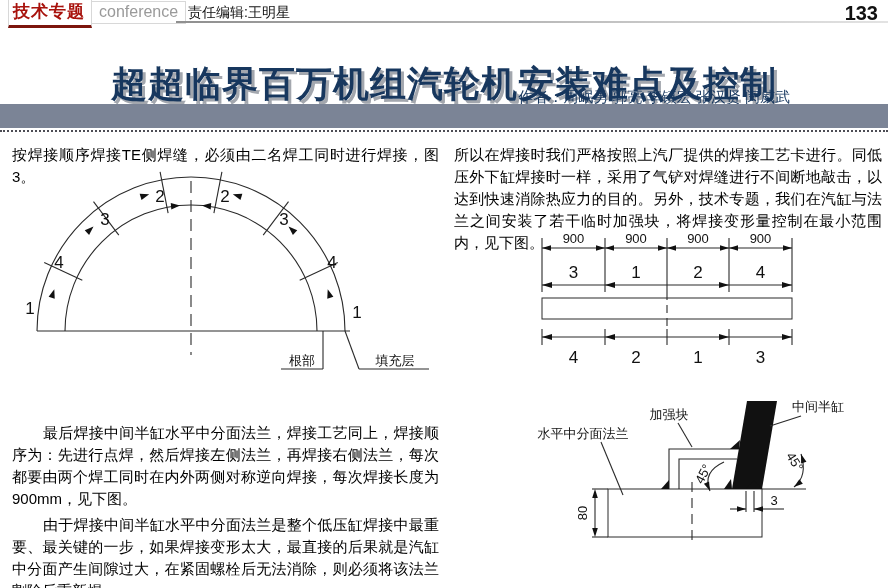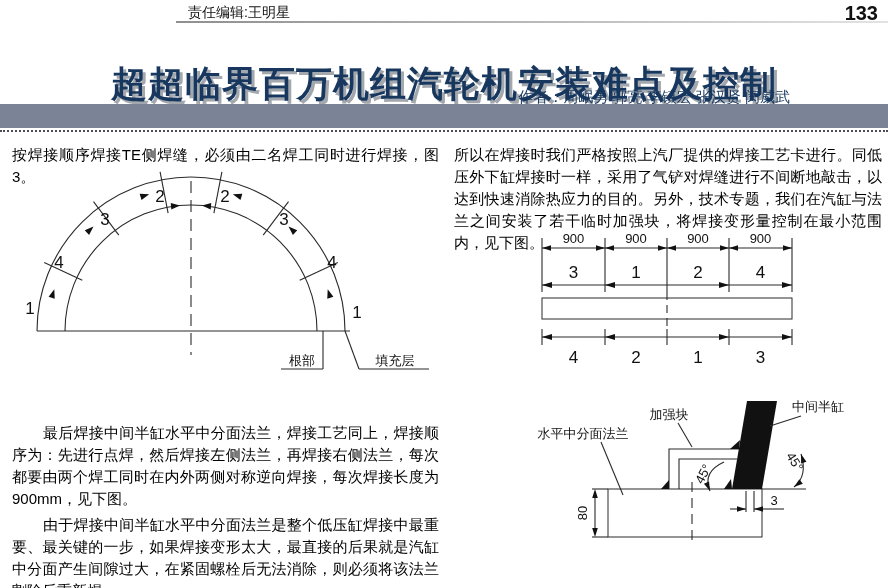--- a/index.html
+++ b/index.html
@@ -50,20 +50,24 @@
   svg text{font-family:"Liberation Sans","DejaVu Sans",sans-serif;fill:#111;stroke:none;}
   .seqnum{font-size:17px;}
   .dimnum{font-size:13px;}
   .figlabel{font-size:13px;}
 </style>
 </head>
 <body>
 
 <div class="page">
 
+  <div class="hdr-brandbox">
+    <span class="hdr-brand-cn">技术专题</span>
+    <span class="hdr-brand-en">conference</span>
+  </div>
   <div class="hdr-editor">责任编辑:王明星</div>
   <div class="hdr-pageno">133</div>
   <div class="hdr-rule"></div>
 
   <h1 class="title">超超临界百万机组汽轮机安装难点及控制</h1>
   <div class="authors">作者：周岷勇 郭亮 李镇宏 张汉贤 闵威武</div>
   <div class="slate-bar"></div>
   <div class="dotted-rule"></div>
 
   <div class="col left">

